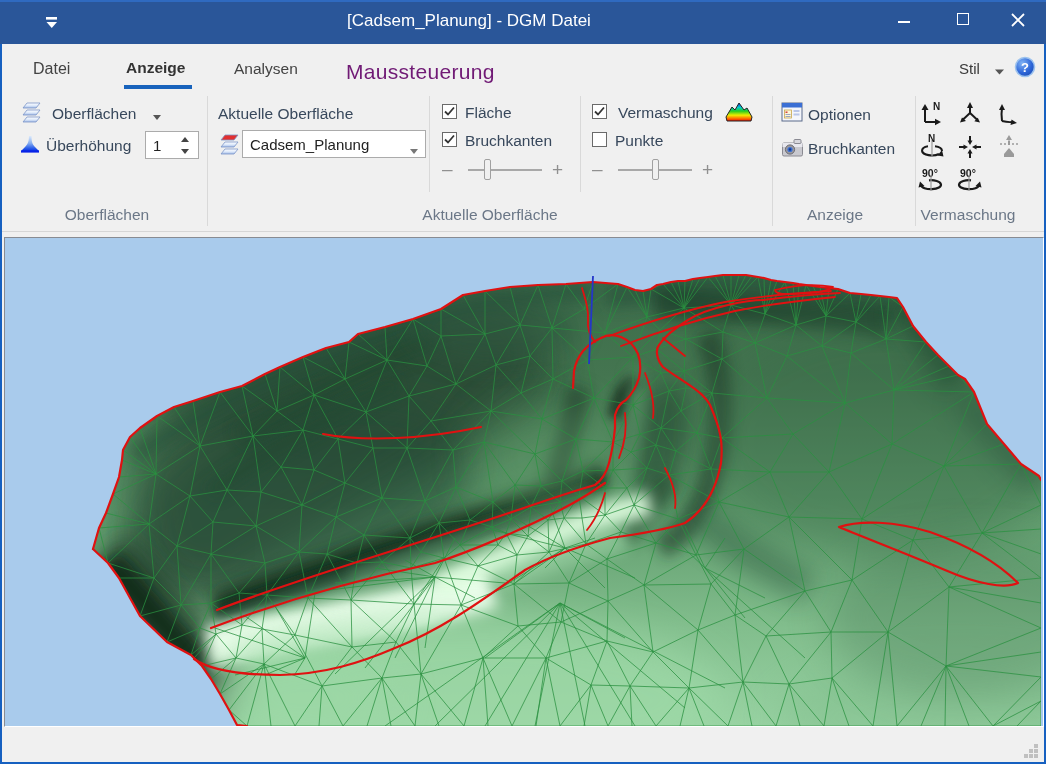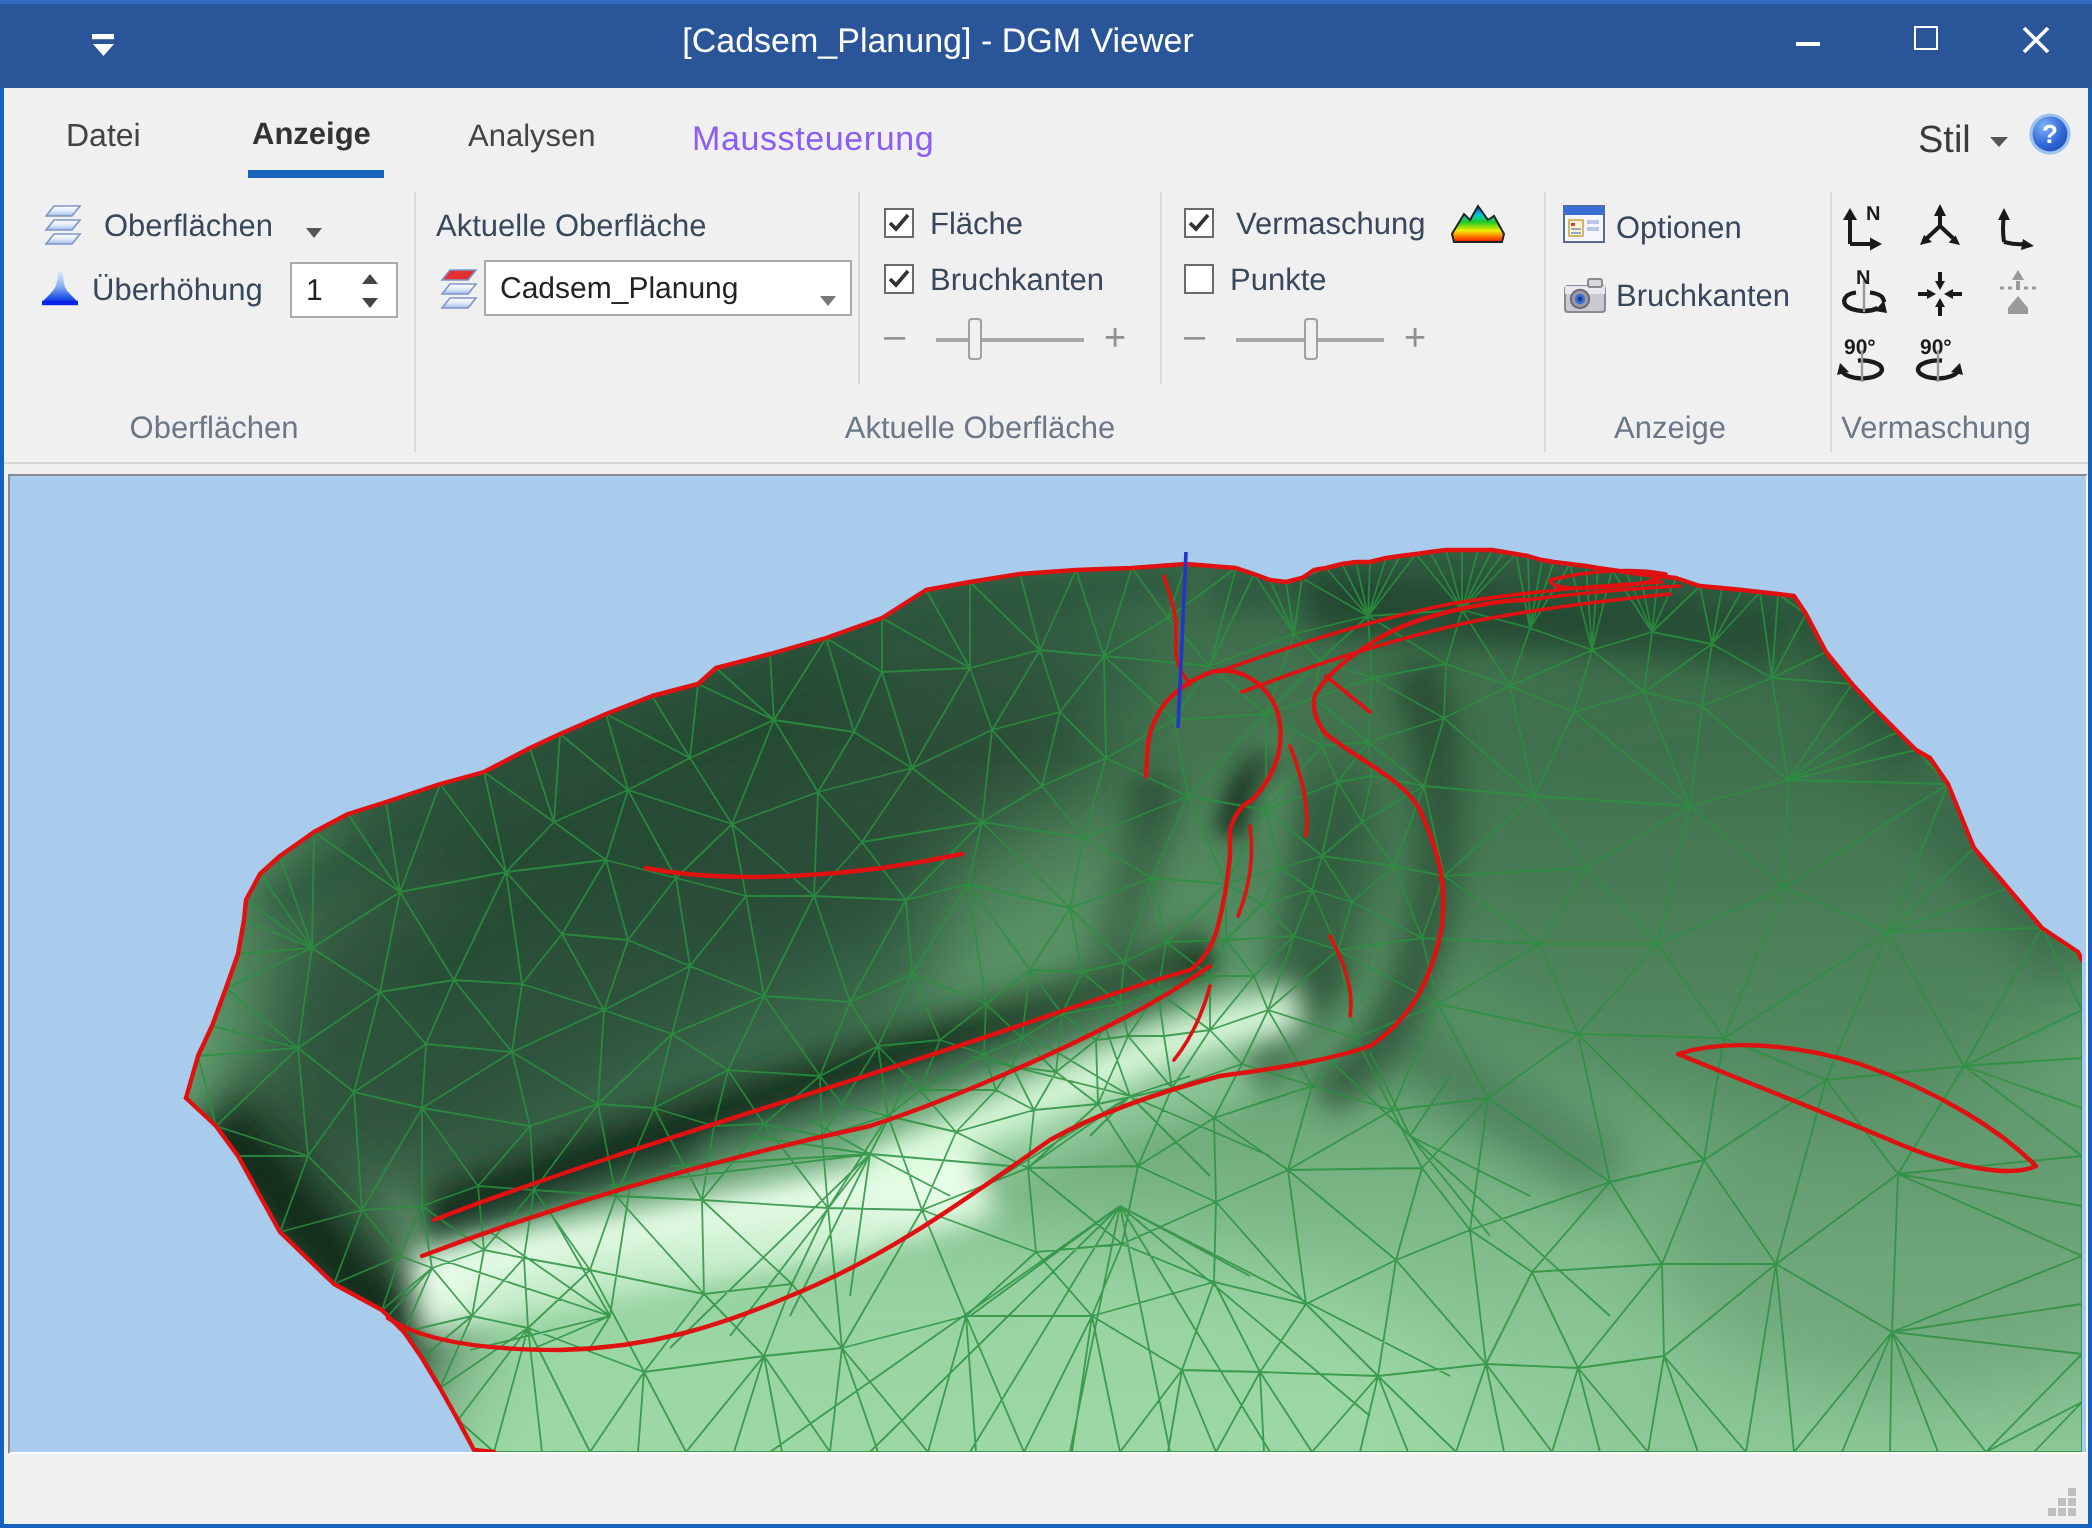--- a/index.html
+++ b/index.html
@@ -12,35 +12,35 @@
 <body>
 <div class="win">
 
 <div class="abs" style="left:-2px;top:0;width:1046px;height:44px;background:#2a5699;border-top:2px solid #2f6ac0"></div>
 <div class="abs" style="left:42px;top:14px;width:16px;height:16px">
   <svg width="16" height="16" viewBox="0 0 16 16">
         <rect x="2" y="3" width="11" height="2.6" fill="#fff"></rect>
         <path d="M2.5 8 L13 8 L7.75 14 Z" fill="#fff"></path>
       </svg>
 </div>
-<div class="abs" style="left:0;top:11px;width:934px;text-align:center;font-size:17px;color:#ffffff">[Cadsem_Planung] - DGM Viewer</div>
+<div class="abs" style="left:0;top:11px;width:934px;text-align:center;font-size:17px;color:#ffffff">[Cadsem_Planung] - DGM Datei</div>
 <div class="abs" style="left:896px;top:21px;width:12px;height:2.4px;background:#fff"></div>
 <div class="abs" style="left:955px;top:13px;width:12px;height:12px;border:1.6px solid #fff"></div>
 <div class="abs" style="left:1008px;top:12px;width:16px;height:16px">
  <svg width="16" height="16" viewBox="0 0 16 16">
         <path d="M2 2 L14 14 M14 2 L2 14" stroke="#fff" stroke-width="1.8"></path>
       </svg>
 </div>
 
 <div class="abs" style="left:31px;top:60px;font-size:16px;color:#434343">Datei</div>
 <div class="abs" style="left:124px;top:59px;font-size:15.5px;font-weight:bold;color:#333">Anzeige</div>
 <div class="abs" style="left:122px;top:85px;width:68px;height:4px;background:#1863bc"></div>
 <div class="abs" style="left:232px;top:60px;font-size:15.5px;color:#434343">Analysen</div>
-<div class="abs" style="left:344px;top:60px;font-size:17px;letter-spacing:0.3px;color:#8b5cf6">Maussteuerung</div>
-<div class="abs" style="left:957px;top:60px;font-size:19px;color:#3a3a3a">Stil</div>
+<div class="abs" style="left:344px;top:60px;font-size:21px;letter-spacing:0.3px;color:#701a75">Maussteuerung</div>
+<div class="abs" style="left:957px;top:60px;font-size:15px;color:#3a3a3a">Stil</div>
 <div class="abs" style="left:993px;top:62px"><svg width="10" height="8">
         <path d="M0 1.5 L9 1.5 L4.5 6.5 Z" fill="#555"></path>
       </svg></div>
 <div class="abs" style="left:1012px;top:56px"><svg width="22" height="22" viewBox="0 0 22 22">
 <defs>
           <radialGradient id="hg" cx="0.35" cy="0.3" r="0.9">
 <stop offset="0" stop-color="#7fb2f4"></stop>
             <stop offset="0.55" stop-color="#2e66d8"></stop>
             <stop offset="1" stop-color="#1644a8"></stop>
           </radialGradient>

